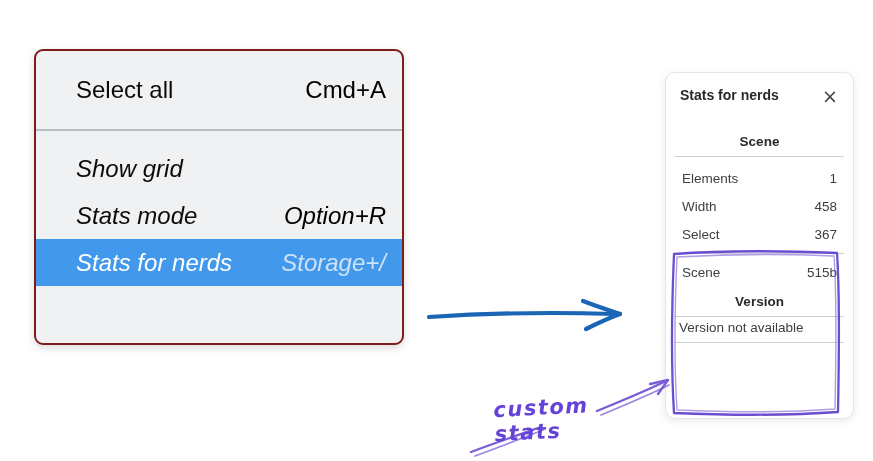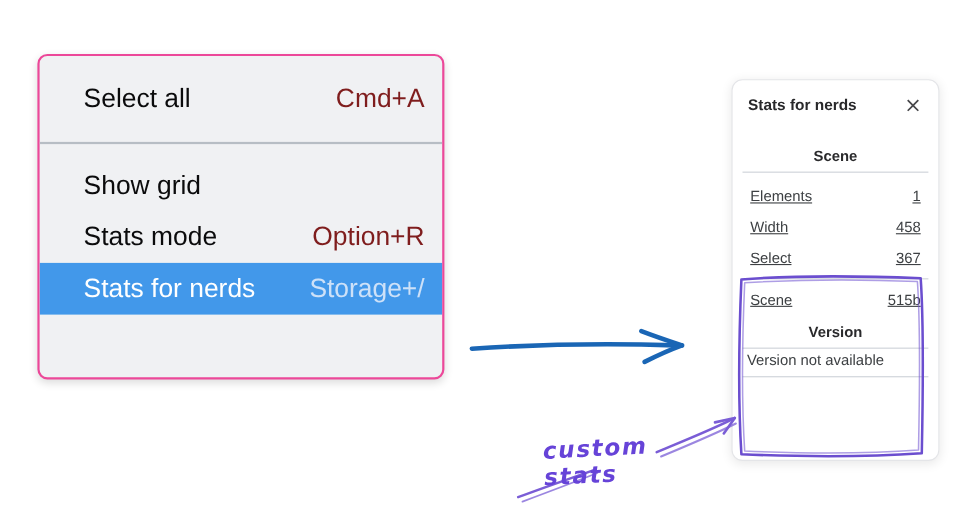--- a/index.html
+++ b/index.html
@@ -10,42 +10,42 @@
     font-family: "Liberation Sans", sans-serif;
     overflow: hidden;
   }
 
   
   .menu {
     position: absolute;
     left: 34px; top: 49px;
     width: 370px; height: 296px;
     background: #f0f1f3;
-    border: 2px solid #ec4899;
+    border: 2px solid #7f1d1d;
     border-radius: 9px;
     box-shadow: 0 3px 8px rgba(0,0,0,0.14);
     display: flex;
     flex-direction: column;
     overflow: hidden;
   }
   .menu-section-1 { height: 78px; display: flex; flex-direction: column; justify-content: center; }
   .menu-sep { height: 2px; background: #b7bdc4; flex: none; }
-  .menu-section-2 { flex: 1; padding: 14px 0 12px; display: flex; flex-direction: column; }
+  .menu-section-2 { flex: 1; padding: 14px 0 12px; display: flex; flex-direction: column; font-style: italic; }
   .menu-item {
     height: 47px;
     flex: none;
     display: flex;
     align-items: center;
     justify-content: space-between;
     padding: 0 16px 0 40px;
     font-size: 24px;
     color: #0b0b0c;
     cursor: default;
   }
-  .menu-item .shortcut { color: #7f1d1d; }
+  .menu-item .shortcut { color: #000000; }
   .menu-item.highlighted { background: #4298ea; color: #ffffff; font-weight: 500; }
   .menu-item.highlighted .shortcut { color: #cde1f8; font-weight: 400; }
 
   
   .panel {
     position: absolute;
     left: 665px; top: 72px;
     width: 189px; height: 347px;
     background: #ffffff;
     border: 1px solid #e4e5e8;
@@ -78,21 +78,20 @@
   .sep {
     border: none; border-top: 1.5px solid #ccd1d7;
     margin: 5px 9px 0;
   }
   .rows { margin-top: 7px; }
   .rows.tight { margin-top: 4px; }
   .stat-row {
     height: 28px;
     display: flex; align-items: center; justify-content: space-between;
     padding: 0 16px;
-    text-decoration: underline;
   }
   .stat-row .val { text-align: right; }
   .version-note { margin-top: 0; line-height: 22px; padding: 0 13px; white-space: nowrap; }
   .bottom-sep { margin-top: 3px; }
 
   
   .overlay {
     position: absolute; left: 0; top: 0;
     width: 873px; height: 461px;
     pointer-events: none;

